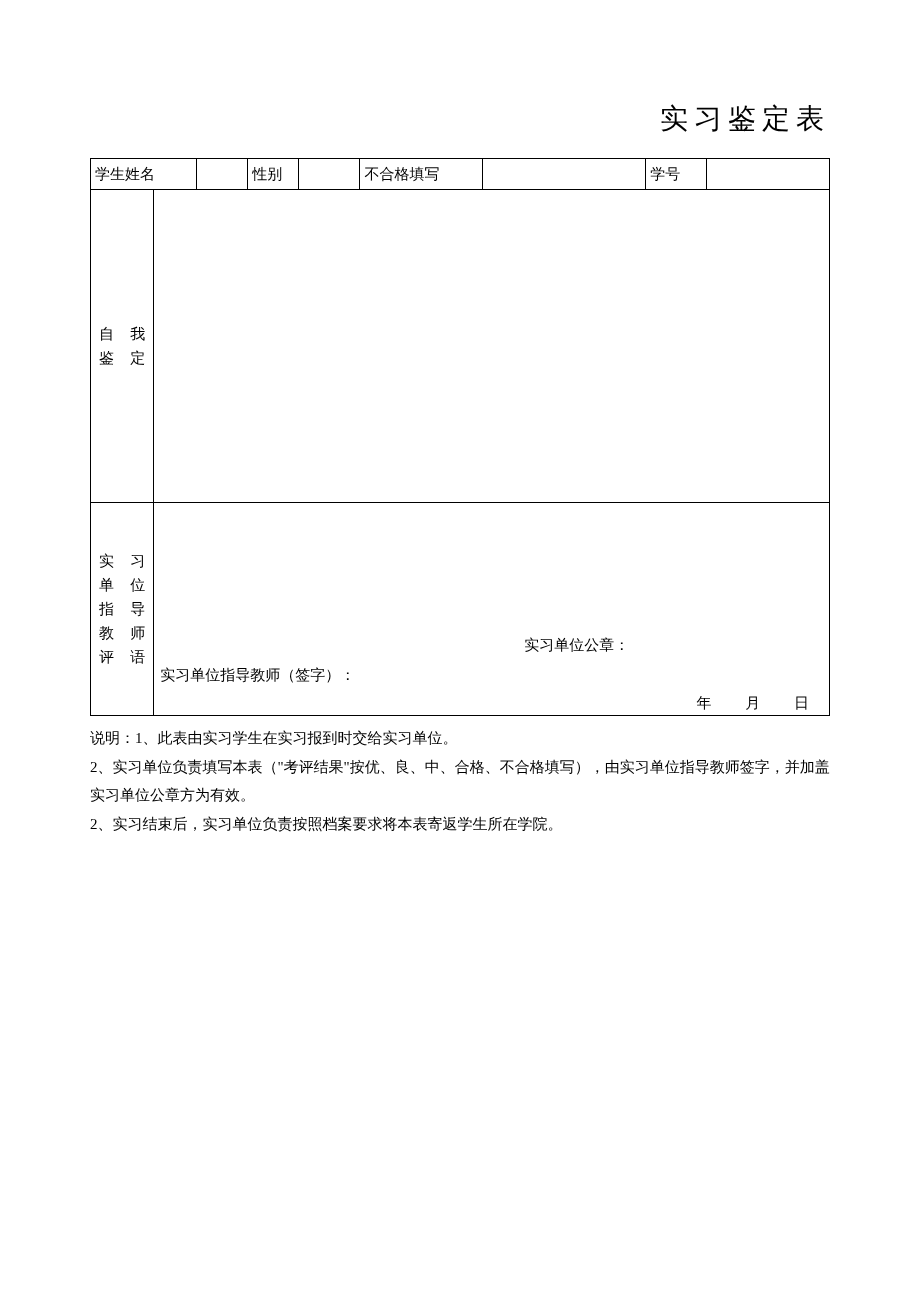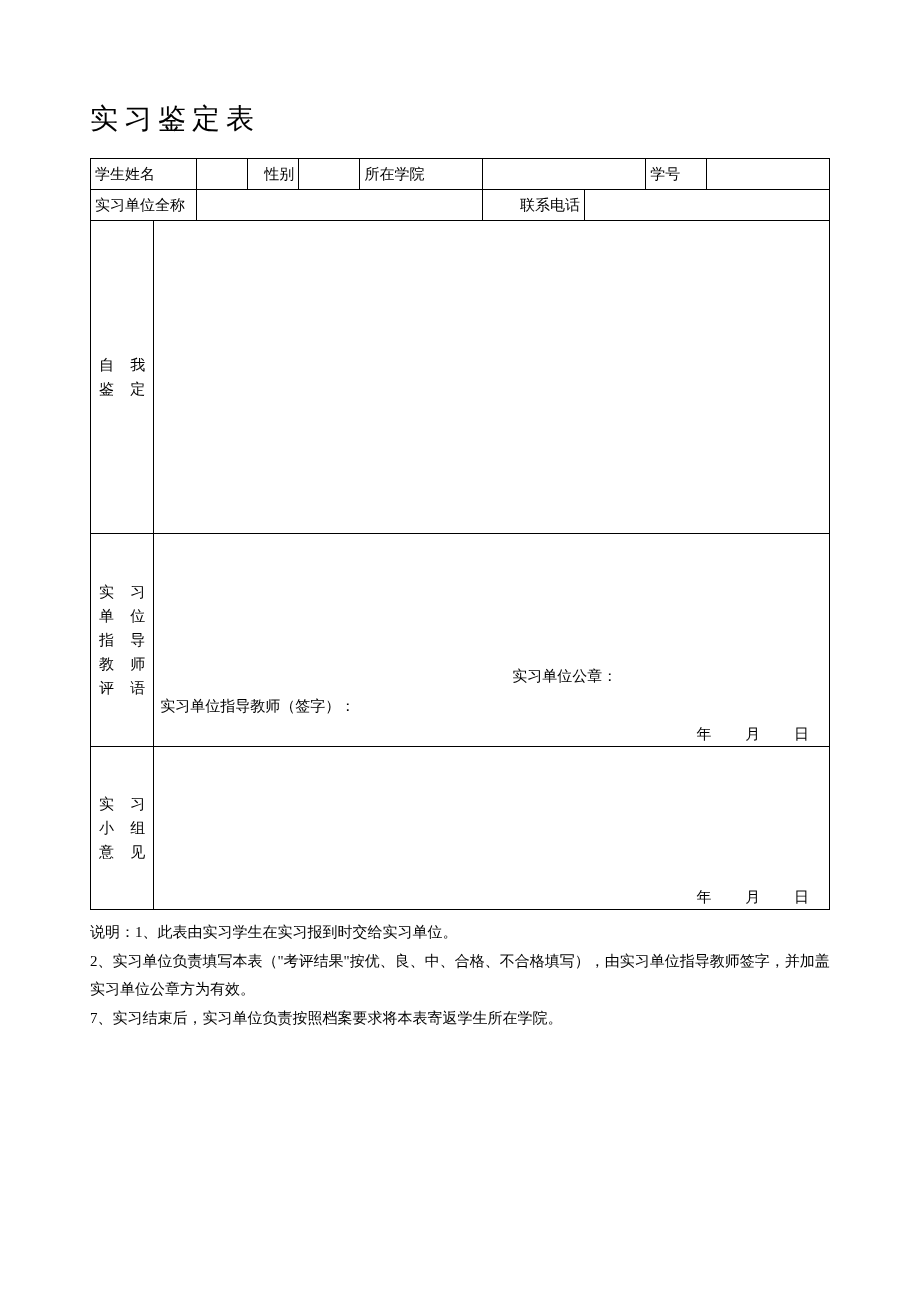--- a/index.html
+++ b/index.html
@@ -6,21 +6,21 @@
     font-family: "SimSun", "宋体", serif;
     font-size: 15px;
     color: #000;
     background: #fff;
     margin: 0;
     padding: 60px 90px;
     width: 920px;
     box-sizing: border-box;
   }
   h1 {
-    text-align: left;
+    text-align: right;
     font-size: 28px;
     font-weight: normal;
     letter-spacing: 6px;
     margin: 40px 0 20px 0;
   }
   table {
     border-collapse: collapse;
     width: 100%;
     table-layout: fixed;
   }
@@ -29,40 +29,40 @@
     padding: 4px 4px;
     vertical-align: middle;
     height: 22px;
   }
   .vlabel {
     text-align: justify;
     text-align-last: justify;
     padding: 6px 8px;
     line-height: 1.6;
   }
-  .center { text-align: right; margin-top: 27px; }
+  .center { text-align: left; margin-top: 27px; }
   .bigcell { height: 300px; vertical-align: middle; }
   .medcell { position: relative; }
   .datefoot {
     text-align: right;
     padding-right: 20px;
   }
   .notes {
     margin-top: 8px;
     line-height: 1.9;
   }
   .sigline {
     position: absolute;
     left: 6px;
     bottom: 30px;
     margin-top: 13px;
   }
   .sealline {
     position: absolute;
-    left: 358px;
+    left: 370px;
     bottom: 60px;
   }
   .dateline {
     position: absolute;
     right: 20px;
     bottom: 2px;
   }
 </style>
 </head>
 <body>
@@ -84,63 +84,47 @@
       <col style="width:60px">
       <col style="width:60px">
   </colgroup>
 
   <tbody>
       <tr>
     <td colspan="2">学生姓名</td>
     <td></td>
     <td class="center">性别</td>
     <td></td>
-    <td colspan="2">所在学院</td>
+    <td colspan="2">不合格填写</td>
     <td colspan="2"></td>
     <td>学号</td>
     <td colspan="2"></td>
   </tr>
 
-  <tr>
-    <td colspan="2">实习单位全称</td>
-    <td colspan="5"></td>
-    <td class="center">联系电话</td>
-    <td colspan="4"></td>
-  </tr>
 
 
   <tr>
     <td class="vlabel bigcell">自　我鉴定</td>
     <td colspan="11" class="bigcell"></td>
   </tr>
 
   <tr>
     <td class="vlabel" style="height:200px">实　习单　位指　导教　师评语</td>
     <td colspan="11" class="medcell" style="height:200px">
       <span class="sealline">实习单位公章：</span>
       <span class="sigline">实习单位指导教师（签字）：</span>
       <span class="dateline">
         <span>年</span>&nbsp;&nbsp;&nbsp;&nbsp;&nbsp;&nbsp;&nbsp;&nbsp;
         <span>月</span>&nbsp;&nbsp;&nbsp;&nbsp;&nbsp;&nbsp;&nbsp;&nbsp;
         <span>日</span>
       </span>
     </td>
   </tr>
 
-  <tr>
-    <td class="vlabel" style="height:150px">实　习小　组意见</td>
-    <td colspan="11" class="medcell" style="height:150px">
-      <span class="dateline">
-        <span>年</span>&nbsp;&nbsp;&nbsp;&nbsp;&nbsp;&nbsp;&nbsp;&nbsp;
-        <span>月</span>&nbsp;&nbsp;&nbsp;&nbsp;&nbsp;&nbsp;&nbsp;&nbsp;
-        <span>日</span>
-      </span>
-    </td>
-  </tr>
 
 </tbody>
   </table>
 
 <div class="notes">
   <span>说明：</span><span>1、此表由实习学生在实习报到时交给实习单位。</span><br>
   <span>2、实习单位负责填写本表（"考评结果"按优、良、中、合格、不合格填写），由实习单位指导教师签字，并加盖实习单位公章方为有效。</span><br>
-  <span>7、实习结束后，实习单位负责按照档案要求将本表寄返学生所在学院。</span>
+  <span>2、实习结束后，实习单位负责按照档案要求将本表寄返学生所在学院。</span>
 </div>
 
 </body></html>

